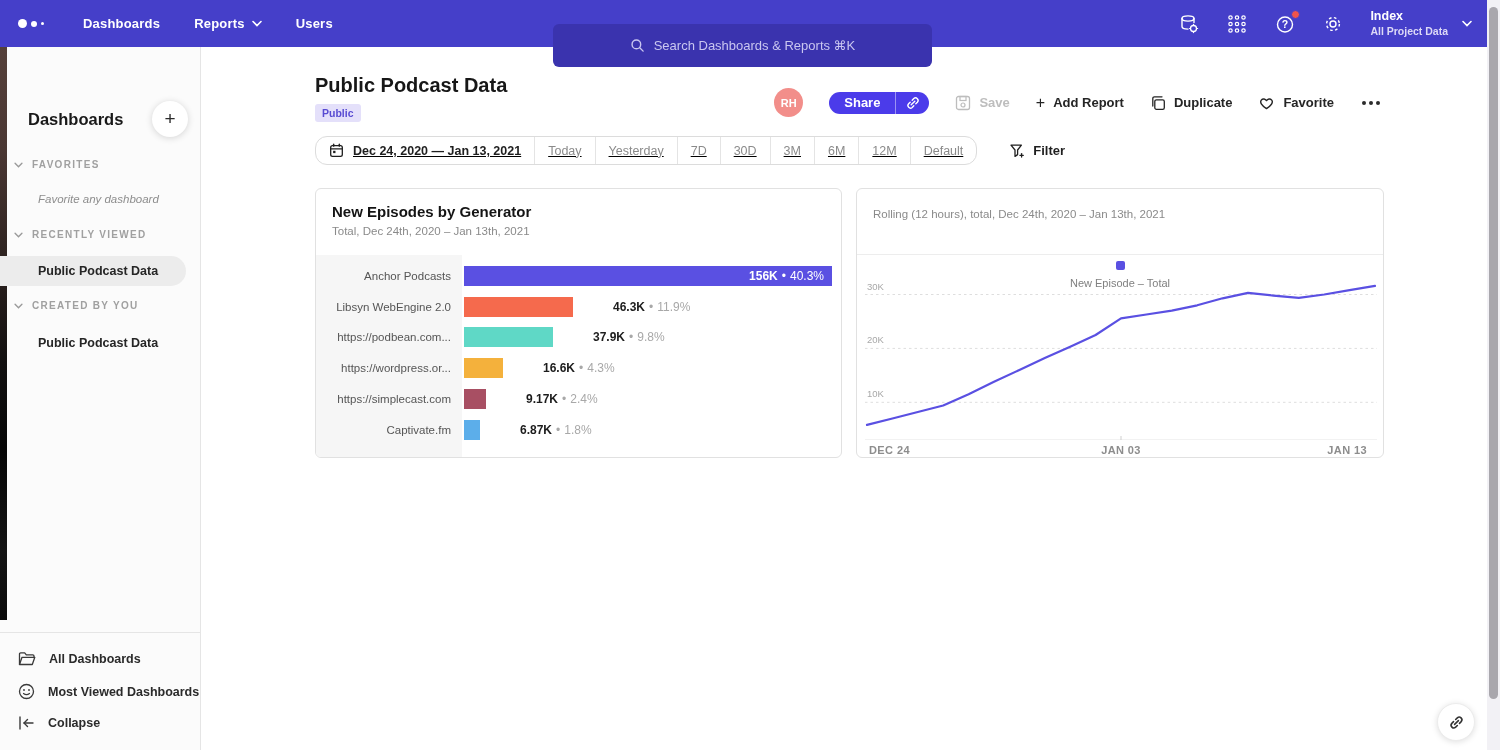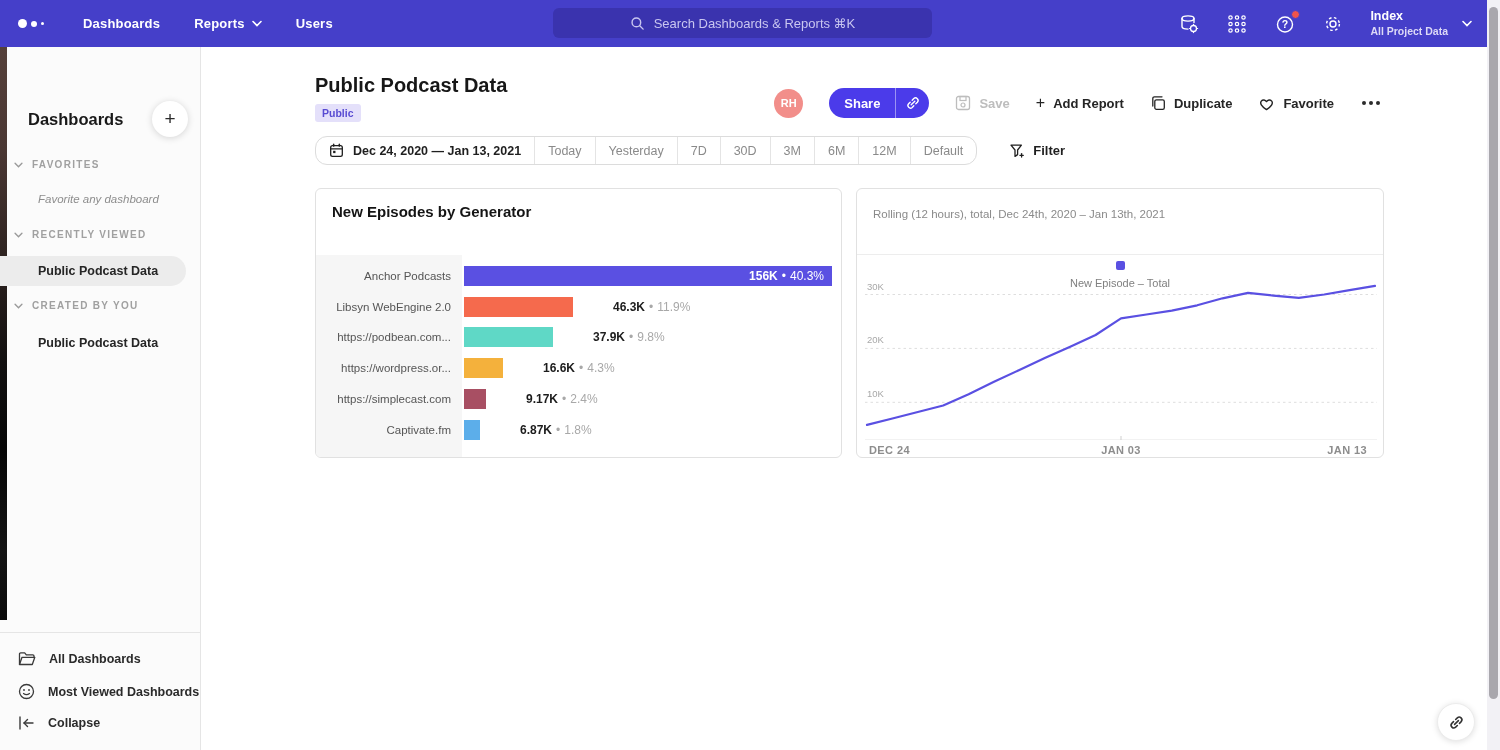--- a/index.html
+++ b/index.html
@@ -8,21 +8,21 @@
   svg { display:block; }
 
   
   .navbar { position:absolute; left:0; top:0; width:1500px; height:47px; background:#453fc9; display:flex; align-items:center; z-index:5; }
   .logo { display:flex; align-items:center; gap:4px; margin-left:18px; width:40px; }
   .logo .d1{width:9px;height:9px;border-radius:50%;background:#fff;}
   .logo .d2{width:6px;height:6px;border-radius:50%;background:#fff;}
   .logo .d3{width:3px;height:3px;border-radius:50%;background:#fff;}
   .nav-items { display:flex; align-items:center; margin-left:8px; }
   .nav-item { color:#fff; font-size:13px; font-weight:700; padding:0 17px; height:47px; display:flex; align-items:center; gap:7px; cursor:pointer; letter-spacing:.2px; }
-  .search-box { position:absolute; left:553px; top:8px; width:379px; height:30px; background:#3a33ae; border-radius:6px; display:flex; align-items:center; justify-content:center; gap:9px; color:#c9c6f0; font-size:13px; cursor:text; }
+  .search-box { position:absolute; left:553px; top:24px; width:379px; height:43px; background:#3a33ae; border-radius:6px; display:flex; align-items:center; justify-content:center; gap:9px; color:#c9c6f0; font-size:13px; cursor:text; }
   .nav-right { position:absolute; right:28px; top:0; height:47px; display:flex; align-items:center; gap:26px; }
   .nav-icon { width:22px; height:22px; position:relative; cursor:pointer; }
   .badge-dot { position:absolute; top:-3px; right:-4px; width:9px; height:9px; border-radius:50%; background:#f0544c; border:1.5px solid #453fc9; }
   .project-switch { display:flex; align-items:center; gap:14px; cursor:pointer; }
   .project-text { display:flex; flex-direction:column; line-height:1.25; }
   .project-name { color:#fff; font-size:12.5px; font-weight:700; }
   .project-sub { color:#dcd9f6; font-size:10.5px; font-weight:700; }
 
   
   .scrollbar-track { position:absolute; right:0; top:0; width:13px; height:750px; background:#f2f1f5; z-index:9; }
@@ -39,31 +39,31 @@
   .side-item { position:absolute; left:0; width:186px; height:30px; display:flex; align-items:center; padding-left:38px; font-size:12.5px; font-weight:700; color:#262626; cursor:pointer; }
   .side-item.selected { background:#ececec; border-radius:0 18px 18px 0; }
   .side-footer { position:absolute; left:0; bottom:0; width:200px; border-top:1px solid #e5e5e5; padding:10px 0 12px 0; background:#fbfbfb; }
   .footer-item { display:flex; align-items:center; gap:13px; padding:8px 0 8px 18px; font-size:12.5px; font-weight:700; color:#2b2b2b; cursor:pointer; }
 
   
   .page-title { position:absolute; left:315px; top:74px; font-size:20px; font-weight:700; color:#171717; }
   .page-badge { position:absolute; left:315px; top:104px; background:#e4e0fa; color:#584bd2; font-size:10.5px; font-weight:700; padding:3px 7px; border-radius:3px; }
   .actions { position:absolute; right:118px; top:88px; display:flex; align-items:center; gap:26px; }
   .avatar { width:29px; height:29px; border-radius:50%; background:#f28e8a; color:#fff; font-size:11px; font-weight:700; display:flex; align-items:center; justify-content:center; cursor:pointer; }
-  .share-split { display:flex; height:30px; border-radius:15px; overflow:hidden; cursor:pointer; }
+  .share-split { display:flex; height:22px; border-radius:15px; overflow:hidden; cursor:pointer; }
   .share-main { background:#4b3bea; color:#fff; font-size:13px; font-weight:700; display:flex; align-items:center; padding:0 15px; }
   .share-link { background:#4b3bea; border-left:1px solid rgba(255,255,255,.45); width:34px; display:flex; align-items:center; justify-content:center; }
   .action-btn { display:flex; align-items:center; gap:8px; font-size:13px; font-weight:700; color:#252525; cursor:pointer; }
   .action-btn.disabled { color:#bdbdbd; cursor:default; }
   .more-dots { display:flex; gap:3px; cursor:pointer; padding:4px 2px; }
   .more-dots i { width:4px; height:4px; border-radius:50%; background:#2b2b2b; }
 
   
   .toolbar { position:absolute; left:315px; top:136px; display:flex; align-items:center; }
-  .seg-control { display:flex; height:29px; background:#fff; border:1px solid #dcdcdc; border-radius:12px; overflow:hidden; }
+  .seg-control { display:flex; height:29px; background:#fff; border:1px solid #dcdcdc; border-radius:12px; overflow:hidden;text-decoration:underline; }
   .seg { display:flex; align-items:center; padding:0 13px; font-size:12.5px; color:#8a8a8a; border-right:1px solid #e4e4e4; cursor:pointer; white-space:nowrap; }
   .seg:last-child { border-right:none; }
   .seg.date { gap:9px; color:#1f1f1f; font-weight:700; }
   .filter-btn { display:flex; align-items:center; gap:8px; margin-left:32px; font-size:13px; font-weight:700; color:#1f1f1f; cursor:pointer;text-align:center; }
 
   
   .card { position:absolute; top:188px; height:270px; background:#fff; border:1px solid #e1e1e1; border-radius:6px; overflow:hidden; }
   .card1 { left:315px; width:527px; }
   .card2 { left:856px; width:528px; }
   .card-header { padding:14px 16px 0 16px; height:66px; }
@@ -327,20 +327,21 @@
         <line x1="12.6" y1="10.6" x2="12.6" y2="14" stroke="#1f1f1f" stroke-width="1.3" stroke-linecap="round"></line>
         <line x1="10.9" y1="12.3" x2="14.3" y2="12.3" stroke="#1f1f1f" stroke-width="1.3" stroke-linecap="round"></line>
       </svg>
     <span>Filter</span>
   </div>
 </div>
 
 <div class="card card1">
   <div class="card-header">
     <div class="card-title">New Episodes by Generator</div>
+    <div class="card-sub">Total, Dec 24th, 2020 – Jan 13th, 2021</div>
   </div>
   <div class="bar-body">
     <div class="bar-label-col"></div>
     <div id="bar-rows">
         <div class="bar-row" style="top: 6px;">
           <div class="bar-row-label">Anchor Podcasts</div>
           <div class="bar-track">
             <div class="bar-fill" style="width:368px;background:#5a50e2"></div>
             <div class="bar-val inside" style="left:0;width:368px;justify-content:flex-end;padding-right:8px;">
               <b>156K</b>

